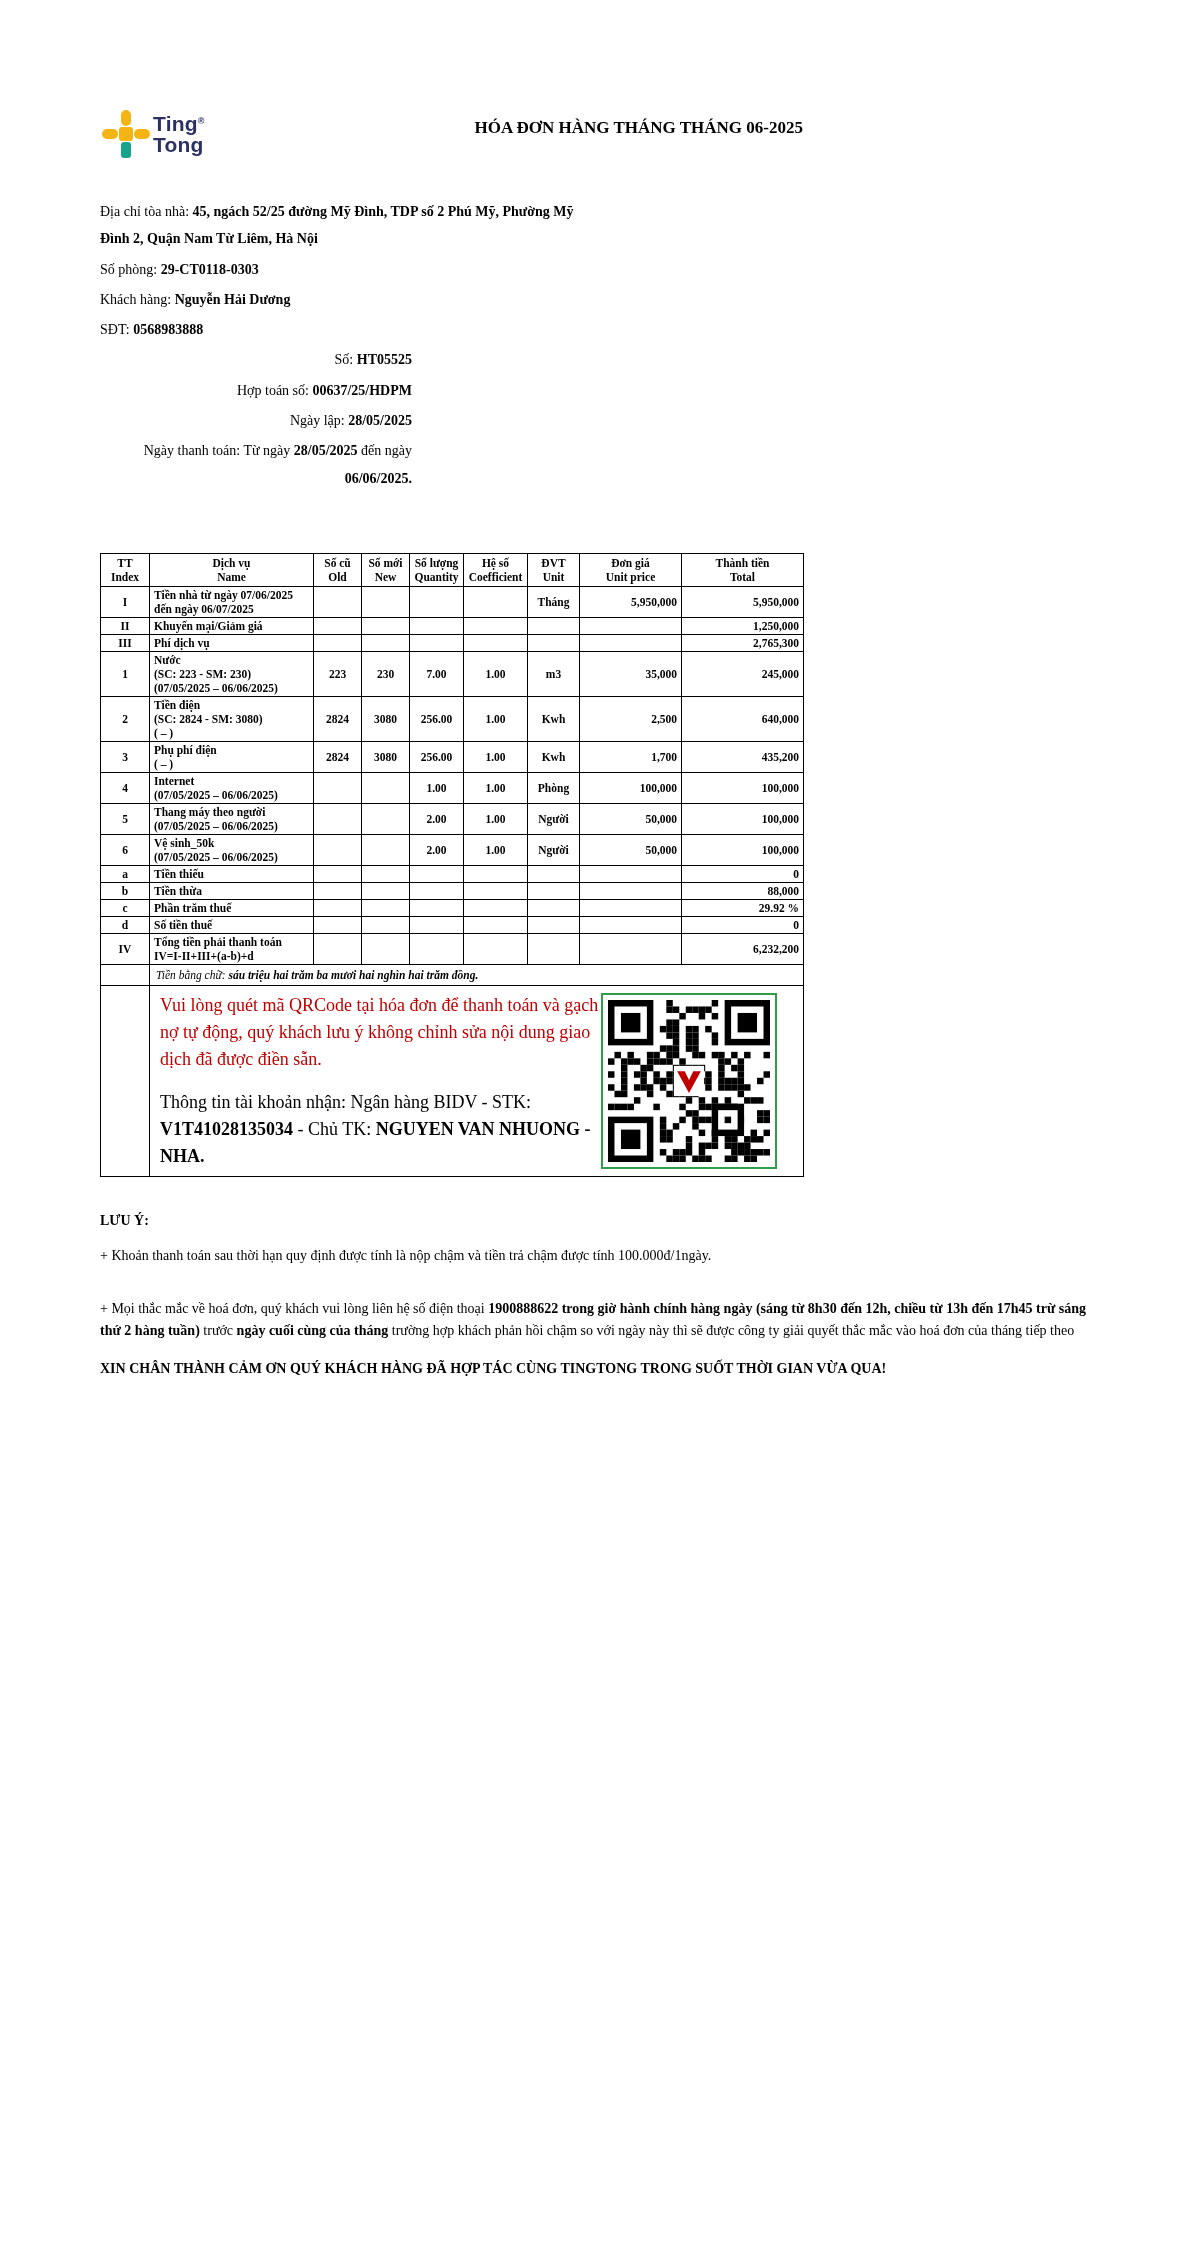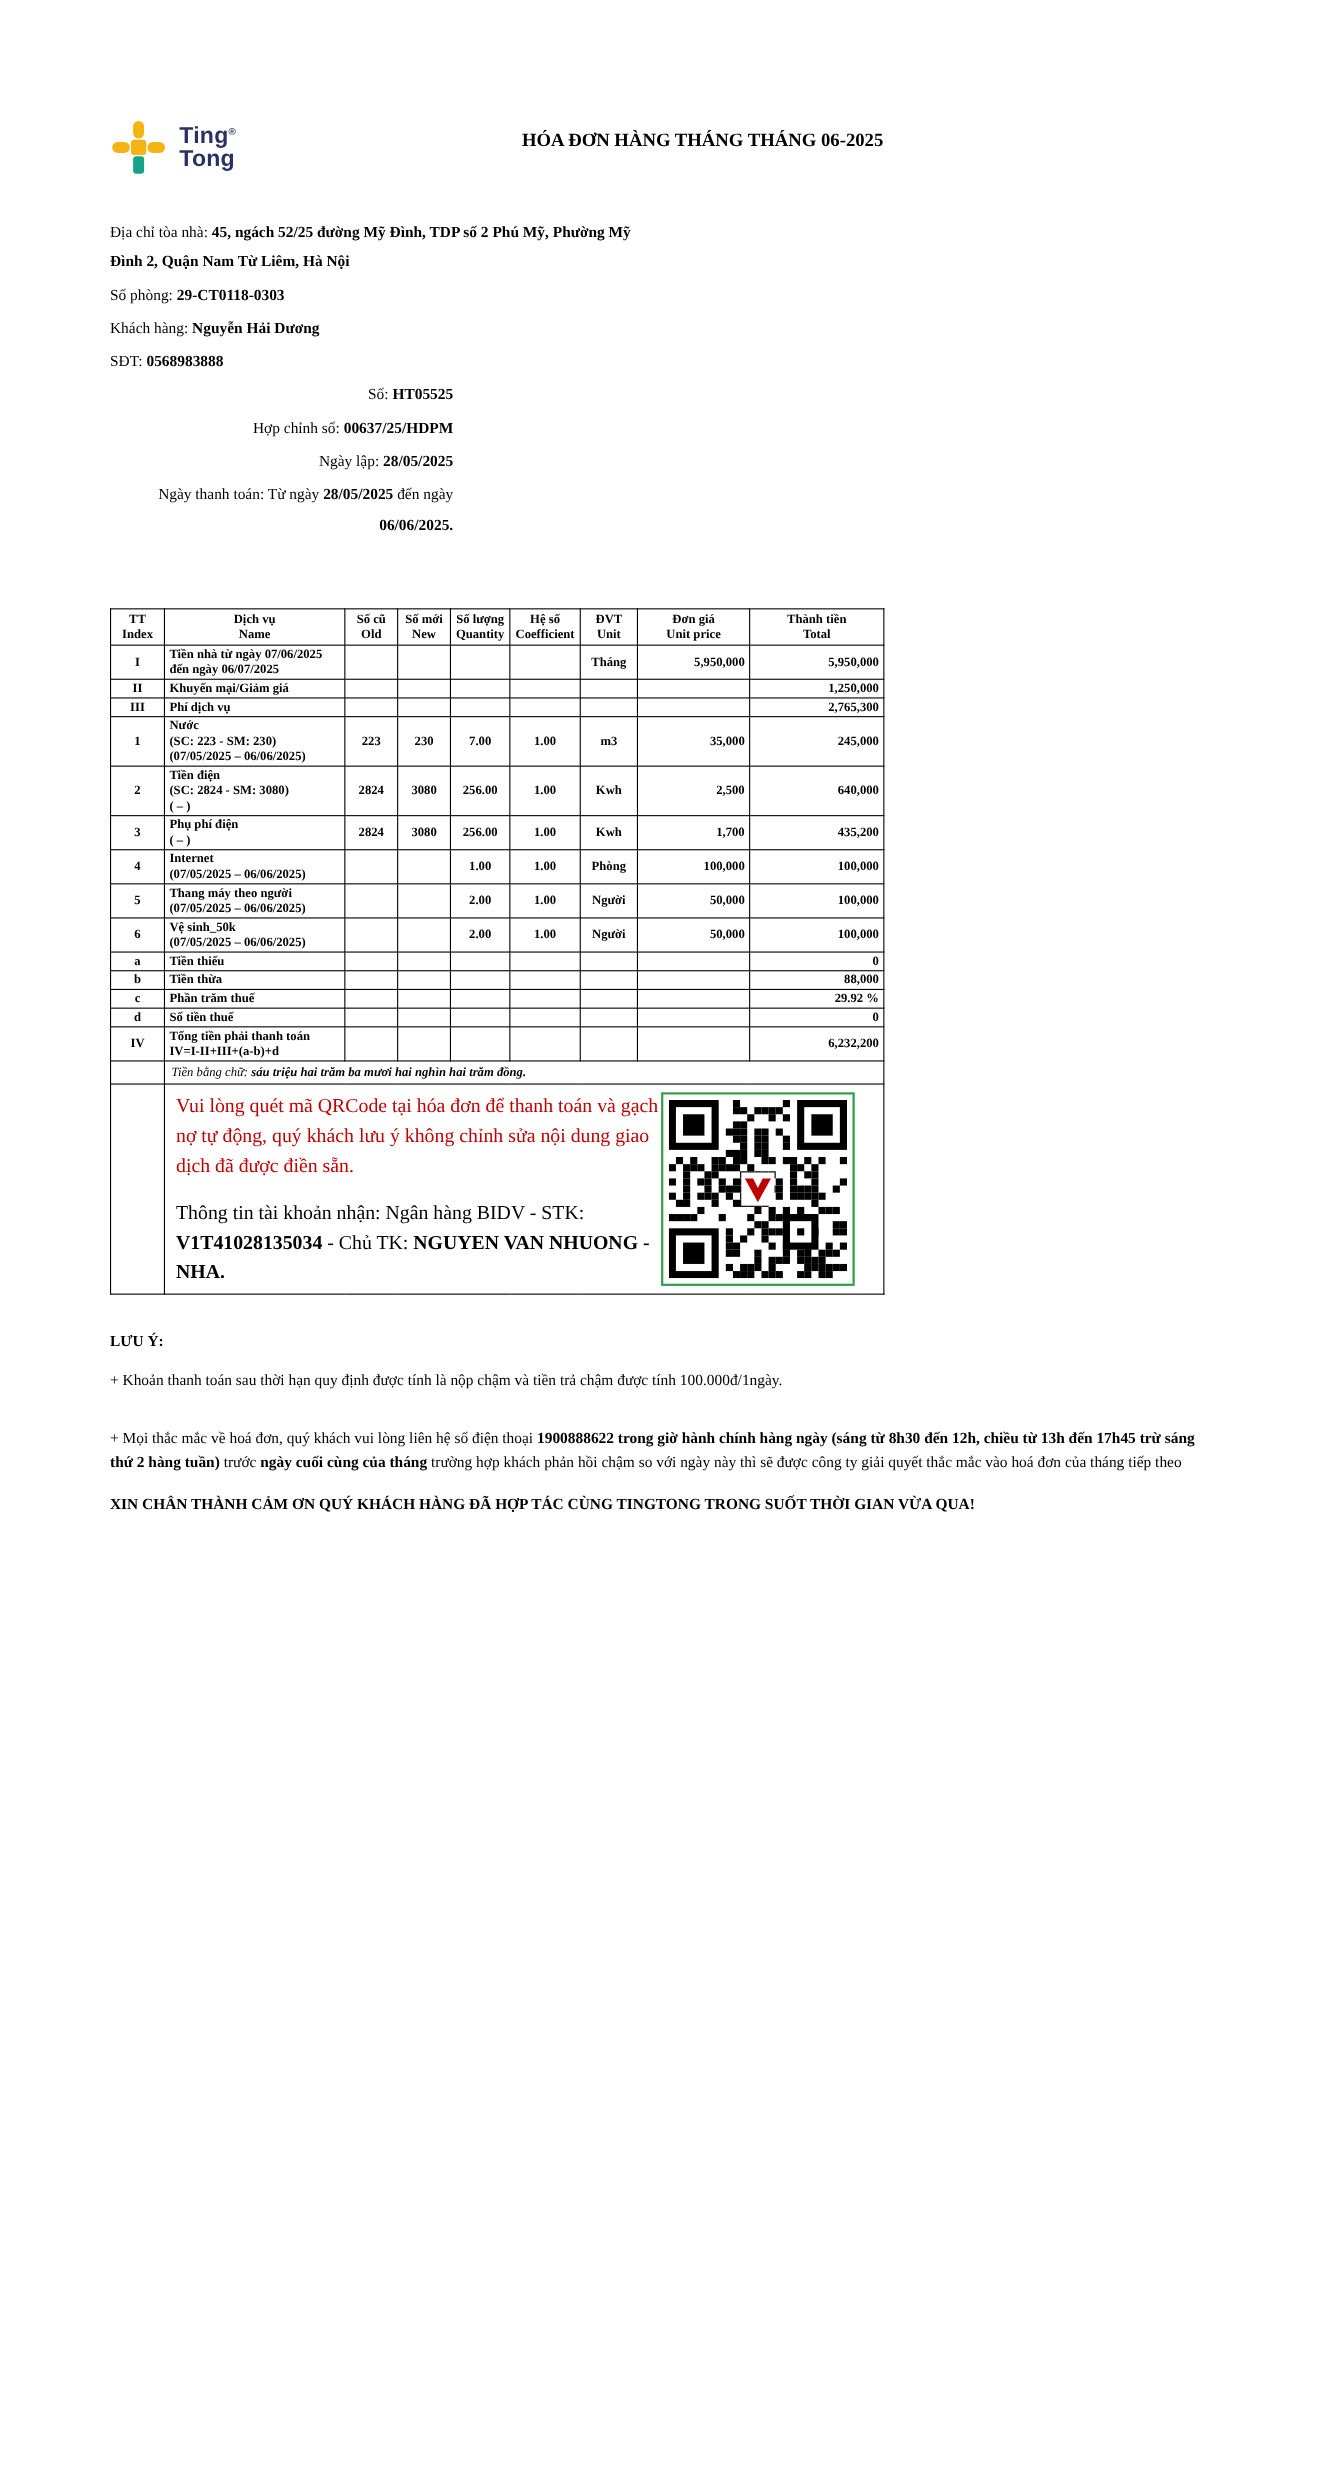--- a/index.html
+++ b/index.html
@@ -8,21 +8,21 @@
     width: 1200px; min-height: 2259px; background: #ffffff;
     font-family: "Liberation Serif", serif; color: #000;
   }
   p { margin: 0; }
   .page { width: 1200px; min-height: 2259px; position: relative; overflow: hidden; }
   .content { padding: 108px 100px 60px 100px; }
   .doc-main { width: 703px; }
 
   
   .header { display: flex; justify-content: space-between; align-items: flex-start; margin-bottom: 38px; }
-  .logo { display: flex; align-items: center; gap: 11px; }
+  .logo { display: flex; align-items: center; gap: 1px; }
   .logo-icon { width: 52px; height: 52px; }
   .logo-text { font-family: "Liberation Sans", sans-serif; font-weight: bold; font-size: 21px; line-height: 1.02; color: var(--brand-navy, #2b3163); letter-spacing: 0.2px; }
   .logo-text .reg { font-size: 9px; position: relative; top: -7px; }
   .title { width: 345px; text-align: right; font-weight: bold; font-size: 17px; line-height: 1.65; padding-top: 6px; }
 
   
   .info { display: flex; justify-content: space-between; margin-bottom: 58px; flex-direction: column; }
   .info-left { width: 475px; font-size: 14px; }
   .info-right { width: 312px; font-size: 14px; text-align: right; }
   .info-line { line-height: 1.95; margin-bottom: 3px; }
@@ -80,21 +80,21 @@
 
       <div class="info">
         <div class="info-left">
             <div class="info-line"><span>Địa chỉ tòa nhà: </span><span class="bold">45, ngách 52/25 đường Mỹ Đình, TDP số 2 Phú Mỹ, Phường Mỹ Đình 2, Quận Nam Từ Liêm, Hà Nội</span></div>
             <div class="info-line"><span>Số phòng: </span><span class="bold">29-CT0118-0303</span></div>
             <div class="info-line"><span>Khách hàng: </span><span class="bold">Nguyễn Hải Dương</span></div>
             <div class="info-line"><span>SĐT: </span><span class="bold">0568983888</span></div>
           </div>
         <div class="info-right">
             <div class="info-line"><span>Số: </span><span class="bold">HT05525</span></div>
-            <div class="info-line"><span>Hợp chỉnh số: </span><span class="bold">00637/25/HDPM</span></div>
+            <div class="info-line"><span>Hợp toán số: </span><span class="bold">00637/25/HDPM</span></div>
             <div class="info-line"><span>Ngày lập: </span><span class="bold">28/05/2025</span></div>
             <div class="info-line"><span>Ngày thanh toán: Từ ngày </span><span class="bold">28/05/2025</span><span> đến ngày </span><span class="bold">06/06/2025.</span></div>
           </div>
       </div>
 
       <table class="invoice">
         <colgroup>
           <col style="width:49px">
             <col style="width:164px">
             <col style="width:48px">

